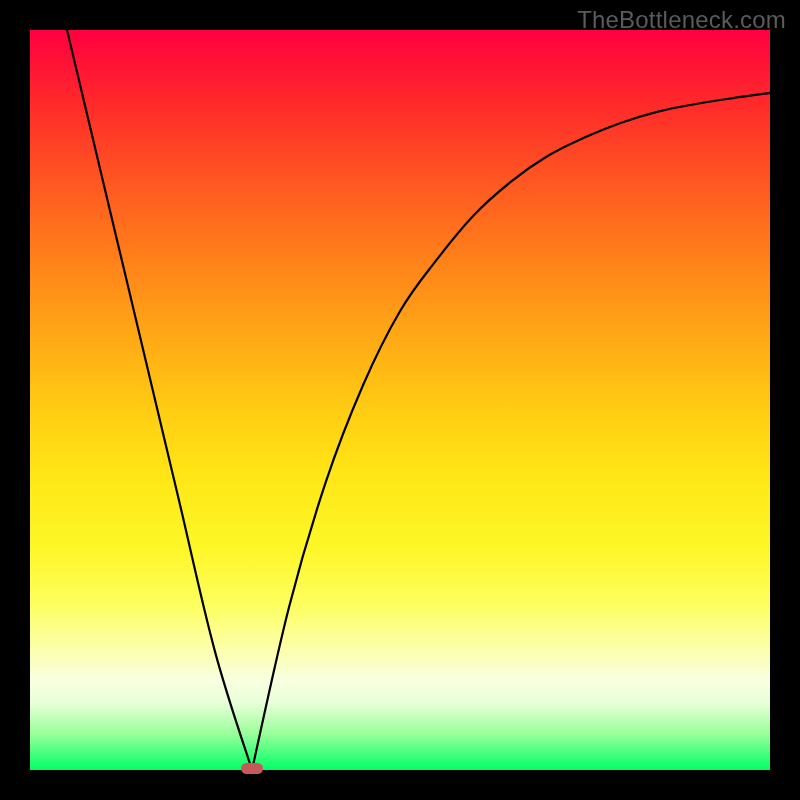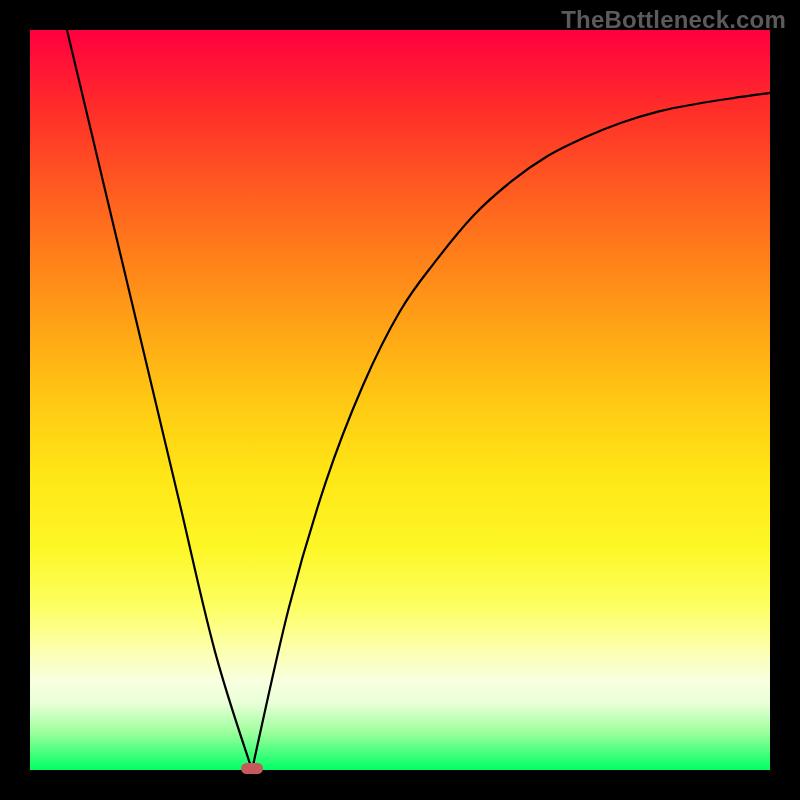--- a/index.html
+++ b/index.html
@@ -9,21 +9,21 @@
     width: 800px;
     height: 800px;
     background: #000;
   }
   .watermark {
     position: absolute;
     top: 6px;
     right: 14px;
     font-family: Arial, Helvetica, sans-serif;
     font-size: 24px;
-    font-weight: 700;
+    font-weight: 400;
     color: #5b5b5b;
     letter-spacing: 0.2px;
     z-index: 3;
   }
   .plot-area {
     position: absolute;
     left: 30px;
     top: 30px;
     width: 740px;
     height: 740px;

